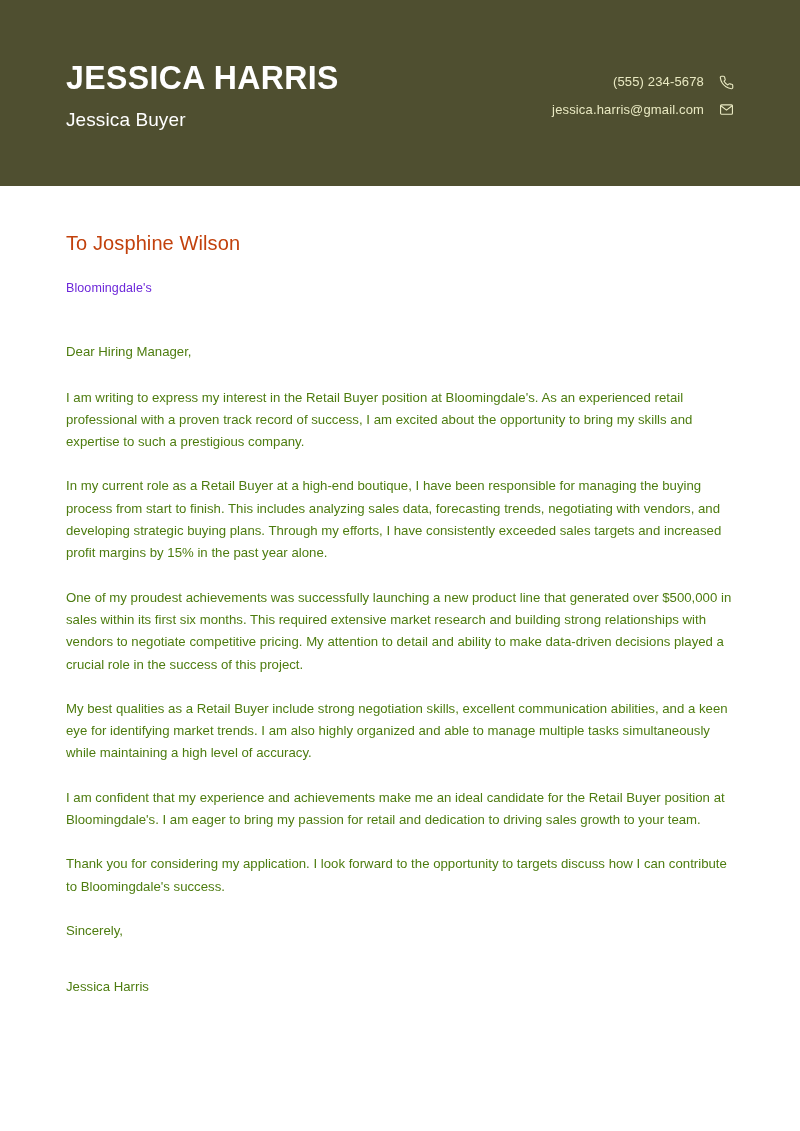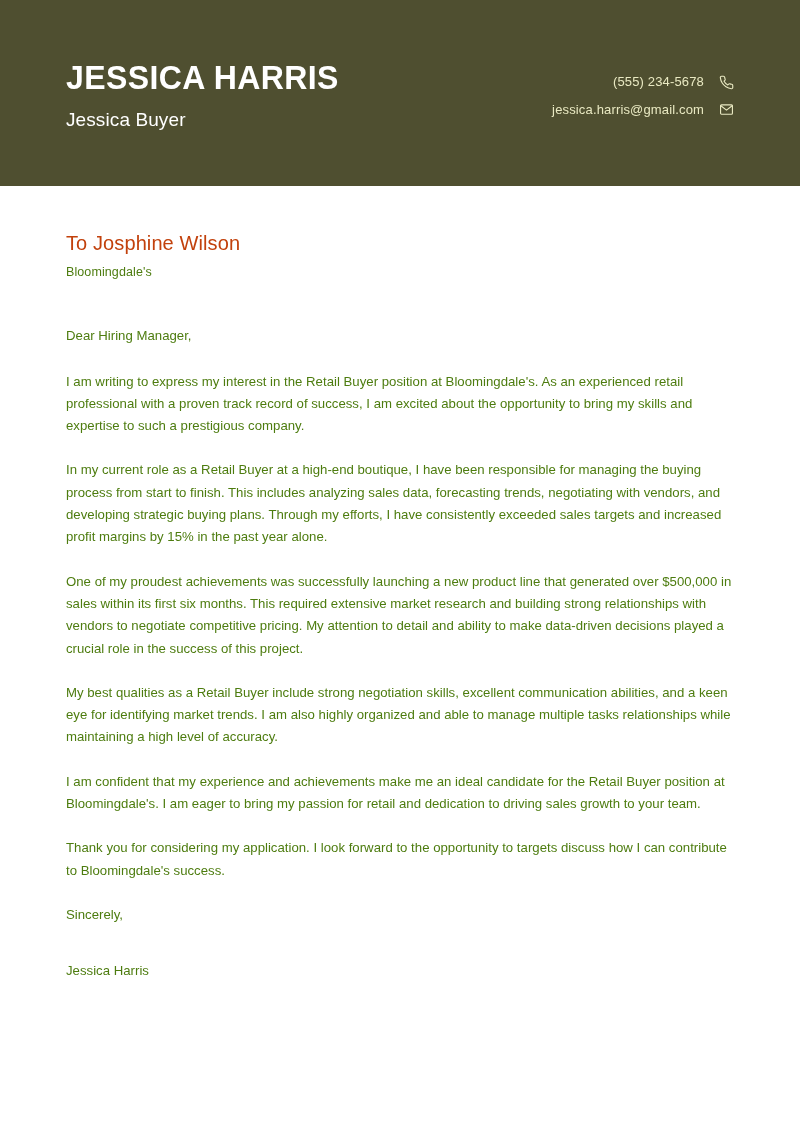--- a/index.html
+++ b/index.html
@@ -113,24 +113,24 @@
 
   .recipient-name {
     font-size: 20px;
     font-weight: 400;
     color: #c2410c;
     letter-spacing: 0.1px;
     line-height: 1.3;
   }
 
   .recipient-company {
-    margin-top: 8px;
+    margin-top: 24px;
     font-size: 12.5px;
     font-weight: 400;
-    color: #4d7c0f;
+    color: #6d28d9;
     letter-spacing: 0.1px;
     line-height: 1.3;
   }
 
   .body-text {
     margin-top: 45px;
   }
 
   .para {
     font-size: 13.2px;
@@ -199,21 +199,21 @@
     <div class="body-text">
 
       <p class="para salutation">Dear Hiring Manager,</p>
 
       <p class="para">I am writing to express my interest in the Retail Buyer position at Bloomingdale's. As an experienced retail professional with a proven track record of success, I am excited about the opportunity to bring my skills and expertise to such a prestigious company.</p>
 
       <p class="para">In my current role as a Retail Buyer at a high-end boutique, I have been responsible for managing the buying process from start to finish. This includes analyzing sales data, forecasting trends, negotiating with vendors, and developing strategic buying plans. Through my efforts, I have consistently exceeded sales targets and increased profit margins by 15% in the past year alone.</p>
 
       <p class="para">One of my proudest achievements was successfully launching a new product line that generated over $500,000 in sales within its first six months. This required extensive market research and building strong relationships with vendors to negotiate competitive pricing. My attention to detail and ability to make data-driven decisions played a crucial role in the success of this project.</p>
 
-      <p class="para">My best qualities as a Retail Buyer include strong negotiation skills, excellent communication abilities, and a keen eye for identifying market trends. I am also highly organized and able to manage multiple tasks relationships while maintaining a high level of accuracy.</p>
+      <p class="para">My best qualities as a Retail Buyer include strong negotiation skills, excellent communication abilities, and a keen eye for identifying market trends. I am also highly organized and able to manage multiple tasks simultaneously while maintaining a high level of accuracy.</p>
 
       <p class="para">I am confident that my experience and achievements make me an ideal candidate for the Retail Buyer position at Bloomingdale's. I am eager to bring my passion for retail and dedication to driving sales growth to your team.</p>
 
       <p class="para">Thank you for considering my application. I look forward to the opportunity to targets discuss how I can contribute to Bloomingdale's success.</p>
 
       <p class="para sign-off">Sincerely,</p>
 
       <p class="para signature">Jessica Harris</p>
 
     </div>

